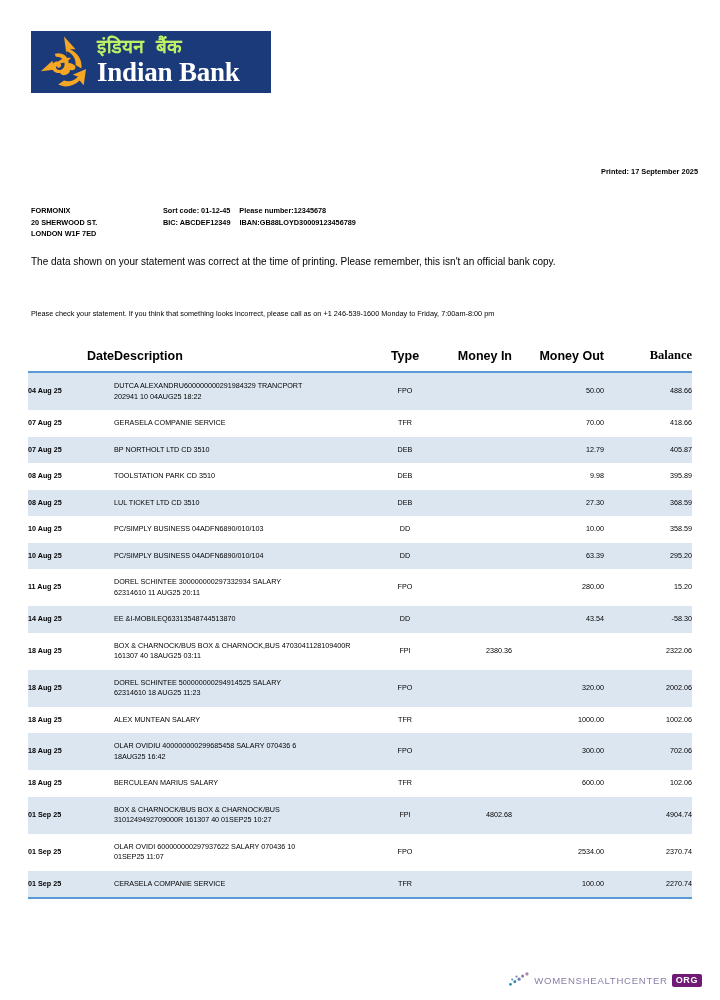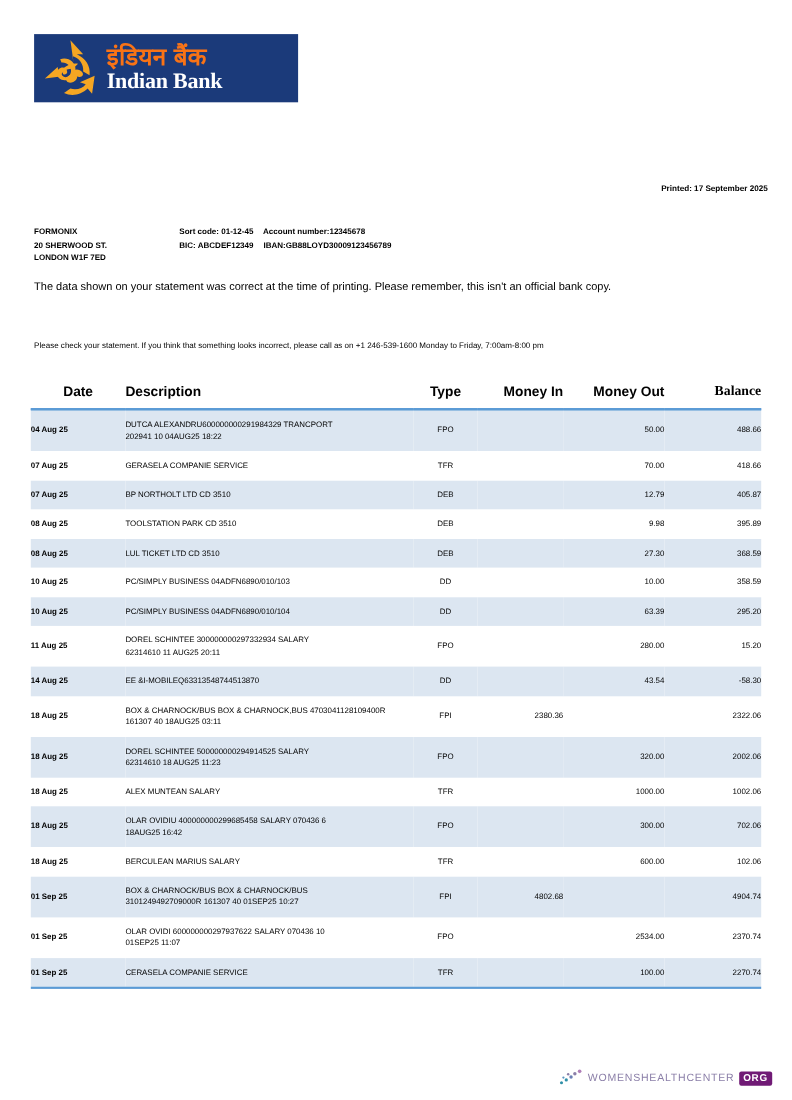--- a/index.html
+++ b/index.html
@@ -42,30 +42,30 @@
     display: block;
   }
   .logo-words {
     display: flex;
     flex-direction: column;
     justify-content: center;
     margin-left: 4px;
     line-height: 1;
   }
   .logo-hindi {
-    color: #f97316;
-    font-size: 22px;
+    color: #bef264;
+    font-size: 19px;
     font-weight: bold;
     letter-spacing: 0.3px;
-    font-family: Liberation Sans, sans-serif;
+    font-family: Liberation Mono, monospace;
     white-space: nowrap;
   }
   .logo-en {
     color: #ffffff;
-    font-size: 20px;
+    font-size: 27px;
     font-weight: bold;
     font-family: "Liberation Serif", serif;
     letter-spacing: -0.2px;
     margin-top: 1px;
     white-space: nowrap;
   }
 
   
   .stmt-title {
     position: absolute;
@@ -135,21 +135,21 @@
     table-layout: fixed;
   }
   table.stmt thead th {
     font-size: 12.5px;
     font-weight: bold;
     padding: 0 0 8px 0;
     border-bottom: 2px solid #5b9bd5;
     vertical-align: bottom;
     background: #ffffff;
   }
-  .col-date   { width: 86px;  text-align: center; }
+  .col-date   { width: 86px;  text-align: right; }
   .col-desc   { width: 262px; text-align: left; }
   .col-type   { width: 58px;  text-align: center; }
   .col-in     { width: 78px;  text-align: right; }
   .col-out    { width: 92px;  text-align: right; }
   .col-bal    { width: 88px;  text-align: right; font-family: Liberation Serif, serif; }
 
   table.stmt tbody td {
     font-size: 7.2px;
     padding: 8px 0;
     vertical-align: middle;
@@ -226,21 +226,21 @@
 
   <div class="addr-block">
     <div>FORMONIX</div>
     <div>20 SHERWOOD ST.</div>
     <div>LONDON W1F 7ED</div>
   </div>
 
   <div class="acct-block">
     <div class="acct-line">
       <span>Sort code: 01-12-45</span>
-      <span>Account number:12345678</span>
+      <span>Please number:12345678</span>
     </div>
     <div class="acct-line">
       <span>BIC: ABCDEF12349</span>
       <span>IBAN:GB88LOYD30009123456789</span>
     </div>
   </div>
 
   <div class="note-1">The data shown on your statement was correct at the time of printing. Please remember, this isn't an official bank copy.</div>
   <div class="note-2">Please check your statement. If you think that something looks incorrect, please call as on +1 246-539-1600 Monday to Friday, 7:00am-8:00 pm</div>
 

